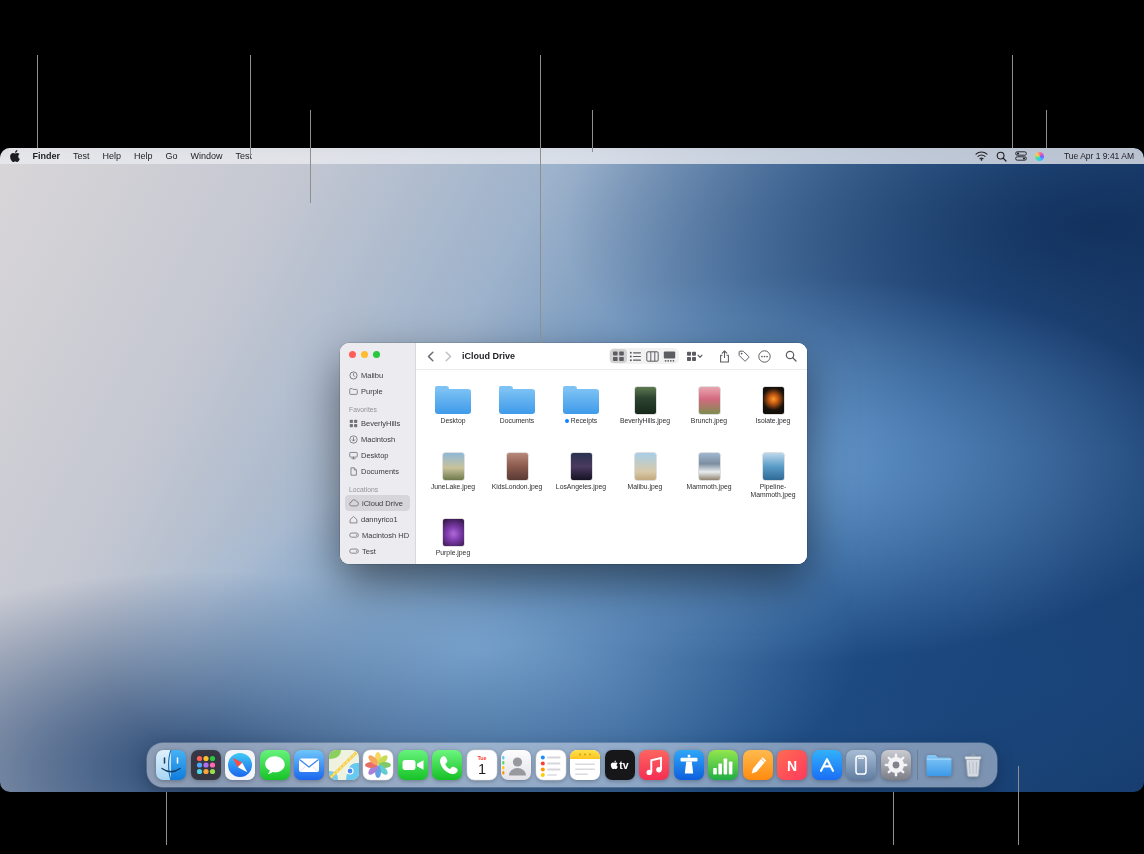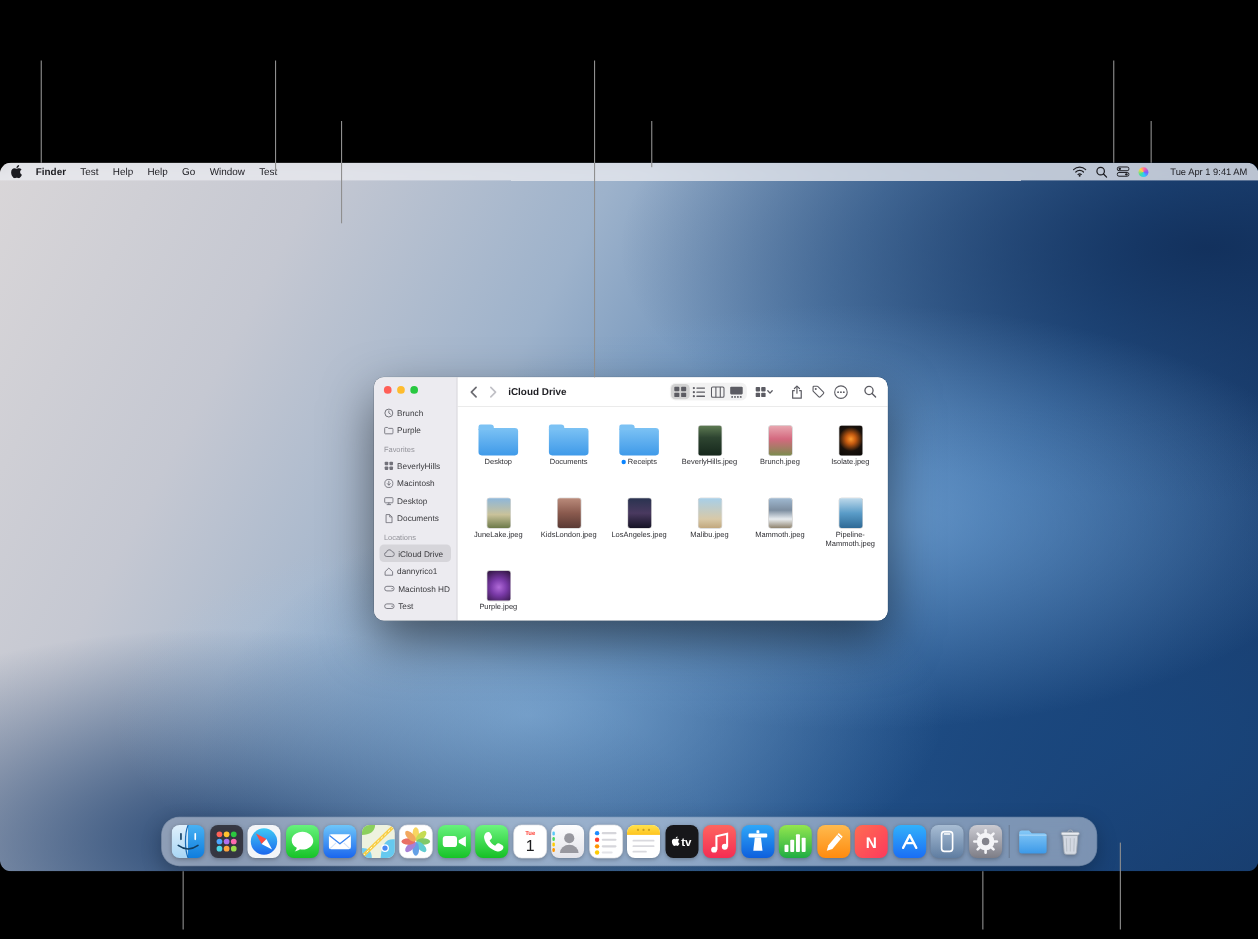--- a/index.html
+++ b/index.html
@@ -156,21 +156,21 @@
           <span class="tl green"></span>
         </div>
         <div class="sb-items">
             <div class="sb-item">
               <span class="sb-ico">
                 <svg width="9" height="9" viewBox="0 0 10 10">
                   <circle cx="5" cy="5" r="4" stroke="#72727a" stroke-width="1" fill="none"></circle>
                   <path d="M5,2.8 V5 L6.6,6.1" stroke="#72727a" stroke-width="0.9" fill="none" stroke-linecap="round"></path>
                 </svg>
               </span>
-              <span class="sb-label">Brunch</span>
+              <span class="sb-label">Malibu</span>
             </div>
             <div class="sb-item">
               <span class="sb-ico">
                 <svg width="9" height="9" viewBox="0 0 10 10">
                   <path d="M0.8,2.6 a0.8,0.8 0 0 1 0.8,-0.8 h2.1 l0.9,0.9 h3.8 a0.8,0.8 0 0 1 0.8,0.8 v3.9 a0.8,0.8 0 0 1 -0.8,0.8 h-6.8 a0.8,0.8 0 0 1 -0.8,-0.8 z" fill="none" stroke="#72727a" stroke-width="0.9"></path>
                 </svg>
               </span>
               <span class="sb-label">Purple</span>
             </div>
             <div class="sb-header">Favorites</div>

